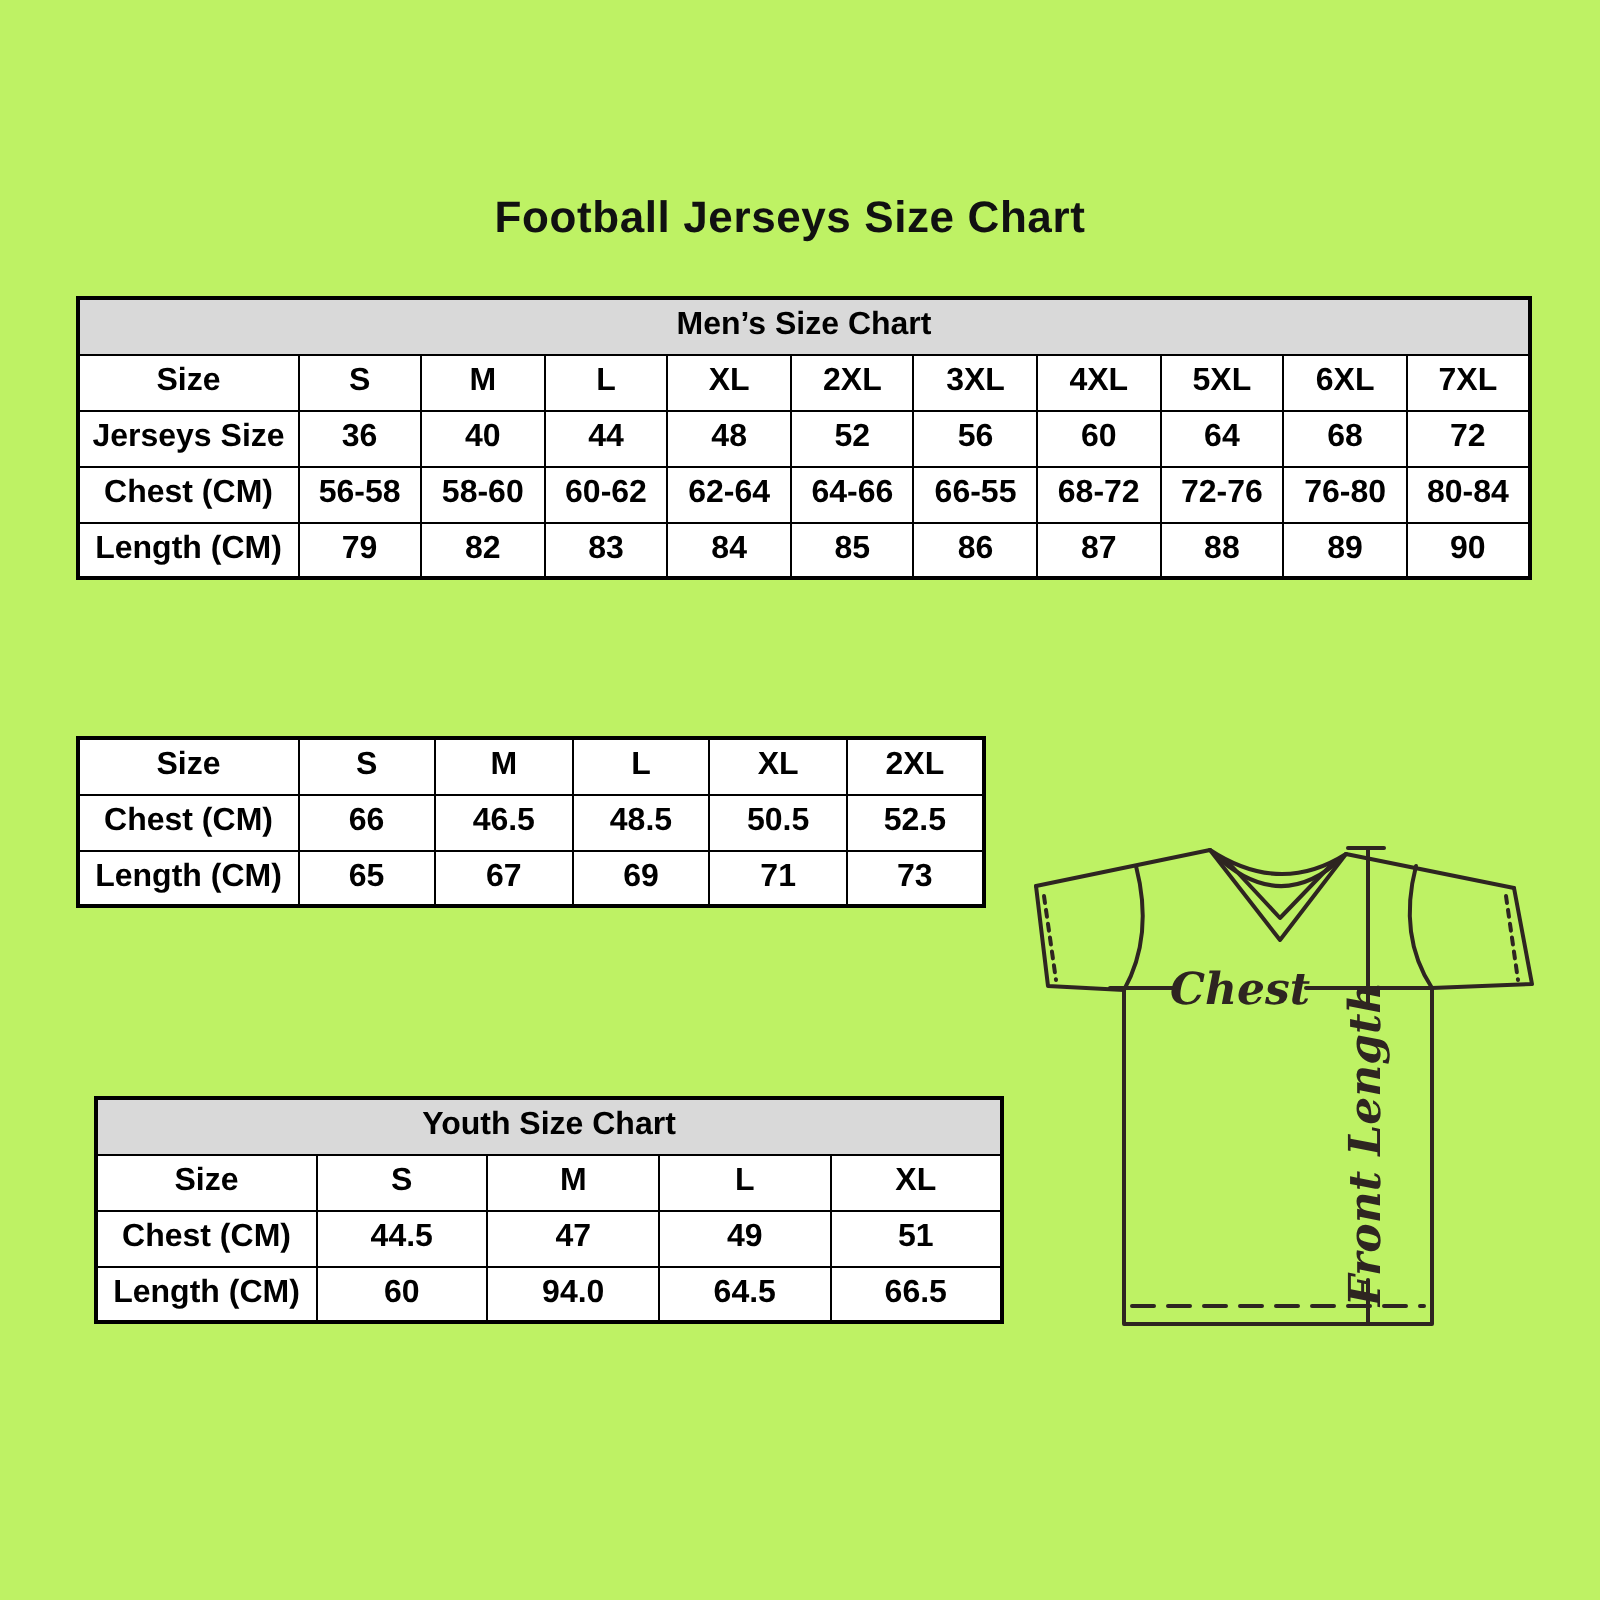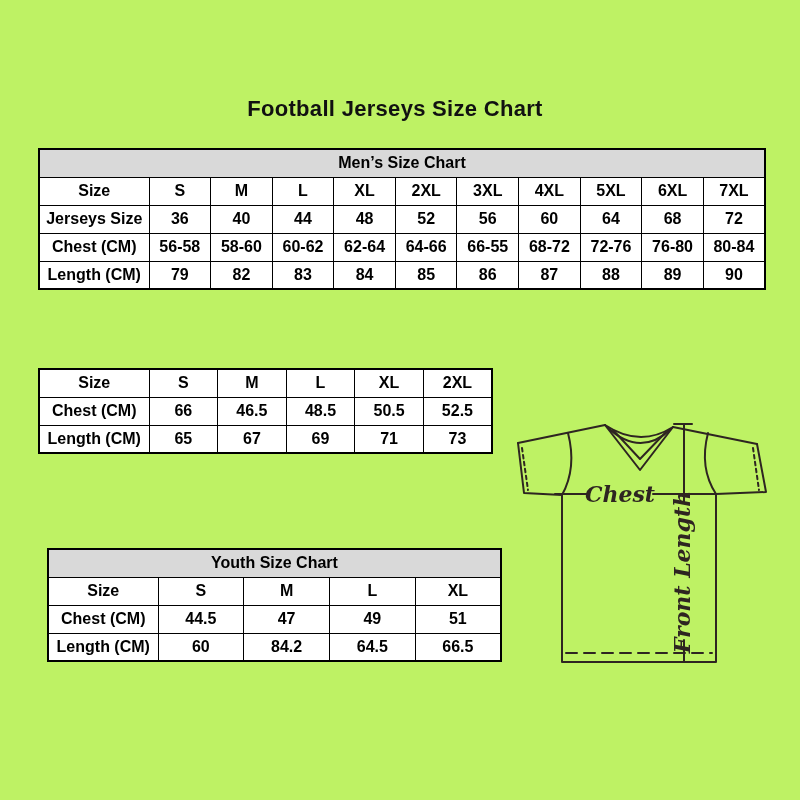--- a/index.html
+++ b/index.html
@@ -162,21 +162,21 @@
     <tr>
       <td class="lbl">Chest (CM)</td>
       <td>44.5</td>
       <td>47</td>
       <td>49</td>
       <td>51</td>
     </tr>
     <tr>
       <td class="lbl">Length (CM)</td>
       <td>60</td>
-      <td>84.2</td>
+      <td>94.0</td>
       <td>64.5</td>
       <td>66.5</td>
     </tr>
   </tbody>
     </table>
 
   <svg class="jersey" viewBox="0 0 270 260" xmlns="http://www.w3.org/2000/svg">
     <g class="jline">
 
       <path d="M15,37 L102,19"></path>

